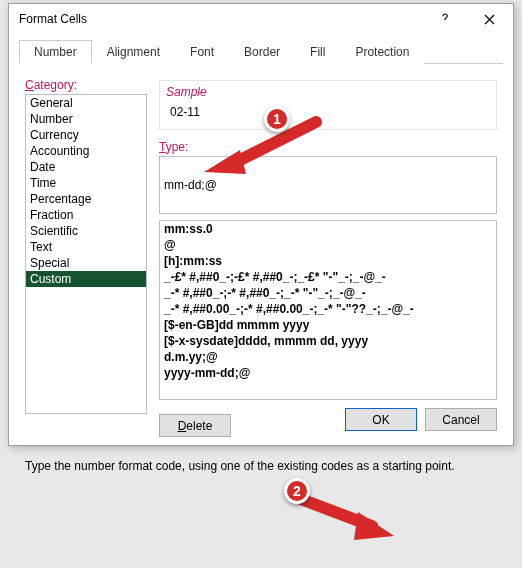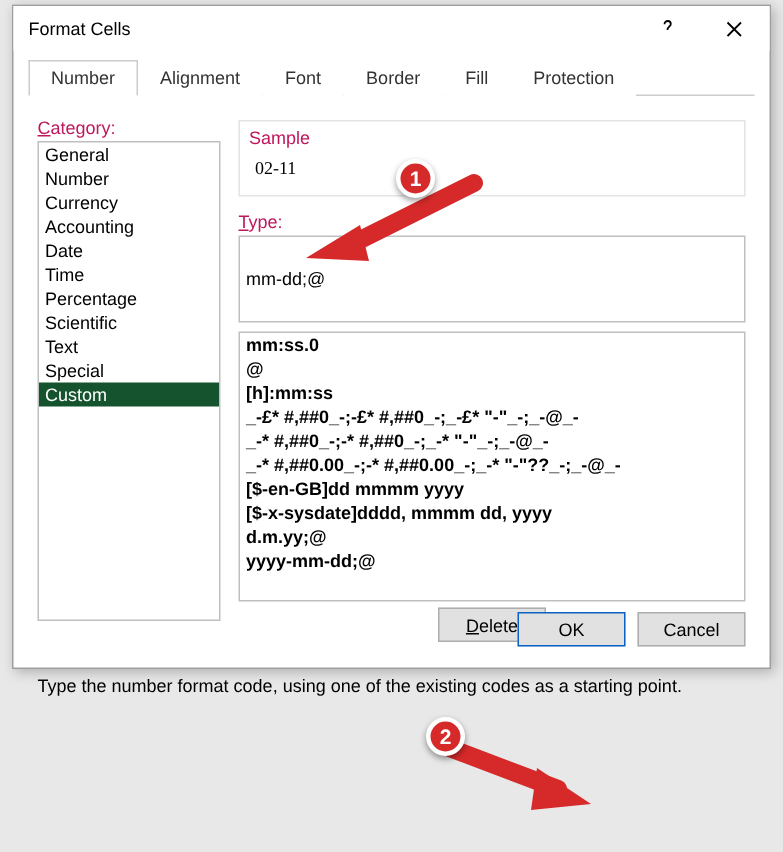--- a/index.html
+++ b/index.html
@@ -81,25 +81,24 @@
     background: #14532d;
     color: #fff;
   }
   .rightcol { flex: 1; margin-left: 12px; }
   .sample-box {
     border: 1px solid #e4e4e4;
     background: #fff;
     margin-top: 2px;
     padding: 4px 6px 8px 6px;
   }
-  .sample-label { display: block; margin-bottom: 4px; }
+  .sample-label { display: block; margin-bottom: 4px; font-style: italic; }
   .sample-val {
     padding: 2px 4px;
     font-size: 12px;
-    font-family: Liberation Serif, serif;
   }
   .type-label { display: block; margin-top: 10px; }
   .type-input {
     width: 100%;
     font-family: inherit;
     font-size: 12px;
     padding: 21px 4px;
     border: 1px solid #bfbfbf;
     margin-top: 2px;
   }
@@ -110,22 +109,22 @@
     overflow-x: hidden;
     margin-top: 6px;
     font-size: 12px;
   }
   .fmt-list .fi {
     padding: 1px 4px;
     white-space: nowrap;
     font-weight: bold;
   }
   .delete-row {
-    display: flex; justify-content: center;
-    margin-top: 4px;
+    display: flex; justify-content: flex-start;
+    margin-top: 14px;
   }
   .btn-std {
     min-width: 72px;
     height: 23px;
     background: #e1e1e1;
     border: 1px solid #adadad;
     font-family: inherit;
     font-size: 12px;
     padding: 2px 12px;
     cursor: pointer;
@@ -200,20 +199,21 @@
       <div>
         <span class="cat-label"><span class="underline">C</span><span>ategory:</span></span>
         <div class="listbox">
           <div class="item">General</div>
           <div class="item">Number</div>
           <div class="item">Currency</div>
           <div class="item">Accounting</div>
           <div class="item">Date</div>
           <div class="item">Time</div>
           <div class="item">Percentage</div>
+          <div class="item">Fraction</div>
           <div class="item">Scientific</div>
           <div class="item">Text</div>
           <div class="item">Special</div>
           <div class="item selected">Custom</div>
         </div>
       </div>
 
       <div class="rightcol">
         <div class="sample-box">
           <span class="sample-label">Sample</span>

